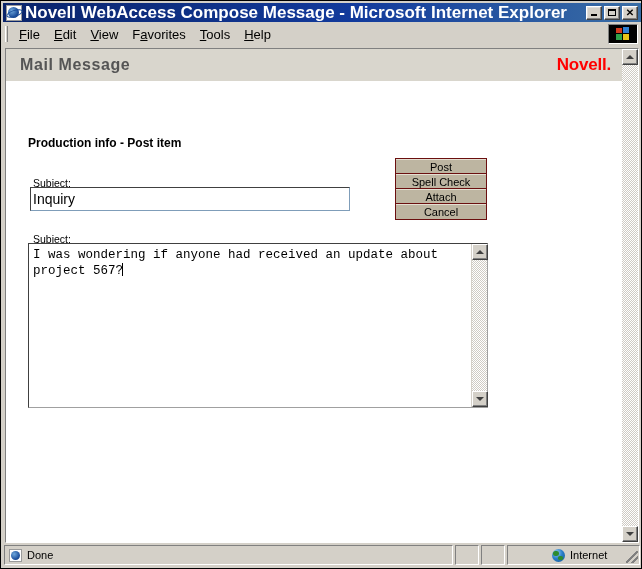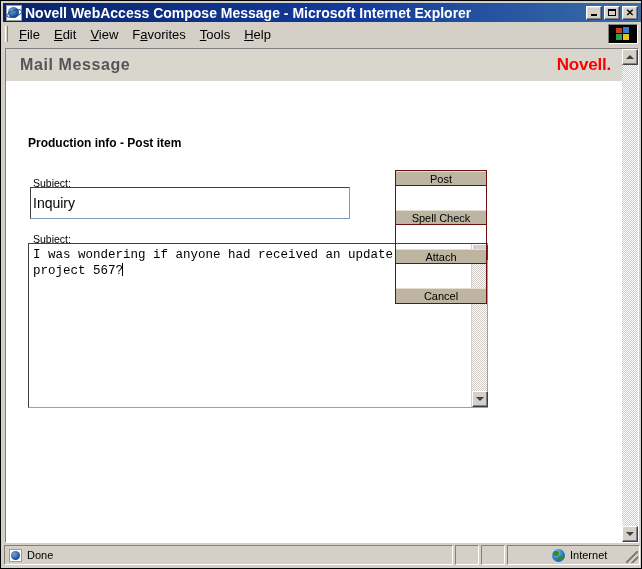--- a/index.html
+++ b/index.html
@@ -55,21 +55,21 @@
     position: absolute;
     left: -1px; top: 4px;
     width: 15px; height: 5px;
     border: 1px solid #1c4f9c;
     border-radius: 50%;
     transform: rotate(-18deg);
     background: transparent;
   }
   .title-text {
     color: #ffffff;
-    font-size: 14px;
+    font-size: 17px;
     font-weight: bold;
     white-space: nowrap;
     flex: 1 1 auto;
     overflow: hidden;
   }
   .title-buttons {
     display: flex;
     gap: 2px;
     flex: 0 0 auto;
     padding-right: 1px;
@@ -225,21 +225,21 @@
     font-size: 10.5px;
     color: #000000;
   }
   .subject-label {
     position: absolute;
     left: 27px; top: 95px;
   }
   .subject-input {
     position: absolute;
     left: 24px; top: 105px;
-    width: 320px; height: 32px;
+    width: 320px; height: 24px;
     font-family: "Liberation Sans", sans-serif;
     font-size: 14px;
     color: #000;
     padding: 1px 2px;
     background: #ffffff;
     border: 1px solid #7f9db9;
     border-top-color: #404040;
     border-left-color: #404040;
     box-sizing: border-box;
   }
@@ -311,27 +311,26 @@
     width: 0; height: 0;
     border-left: 4px solid transparent;
     border-right: 4px solid transparent;
   }
   .arr-up { border-bottom: 4px solid #404040; }
   .arr-down { border-top: 4px solid #404040; }
 
   
   .action-buttons {
     position: absolute;
-    left: 389px; top: 88px;
+    left: 389px; top: 76px;
     width: 92px;
     display: flex;
     flex-direction: column;
     border: 1px solid #6b0f0f;
     box-sizing: border-box;
-    gap: 24px;
   }
   .action-btn {
     height: 15px;
     background: #bdb5a1;
     border-bottom: 1px solid #6b0f0f;
     border-top: 1px solid #e4dfd2;
     font-size: 11px;
     color: #000000;
     display: flex;
     align-items: center;

